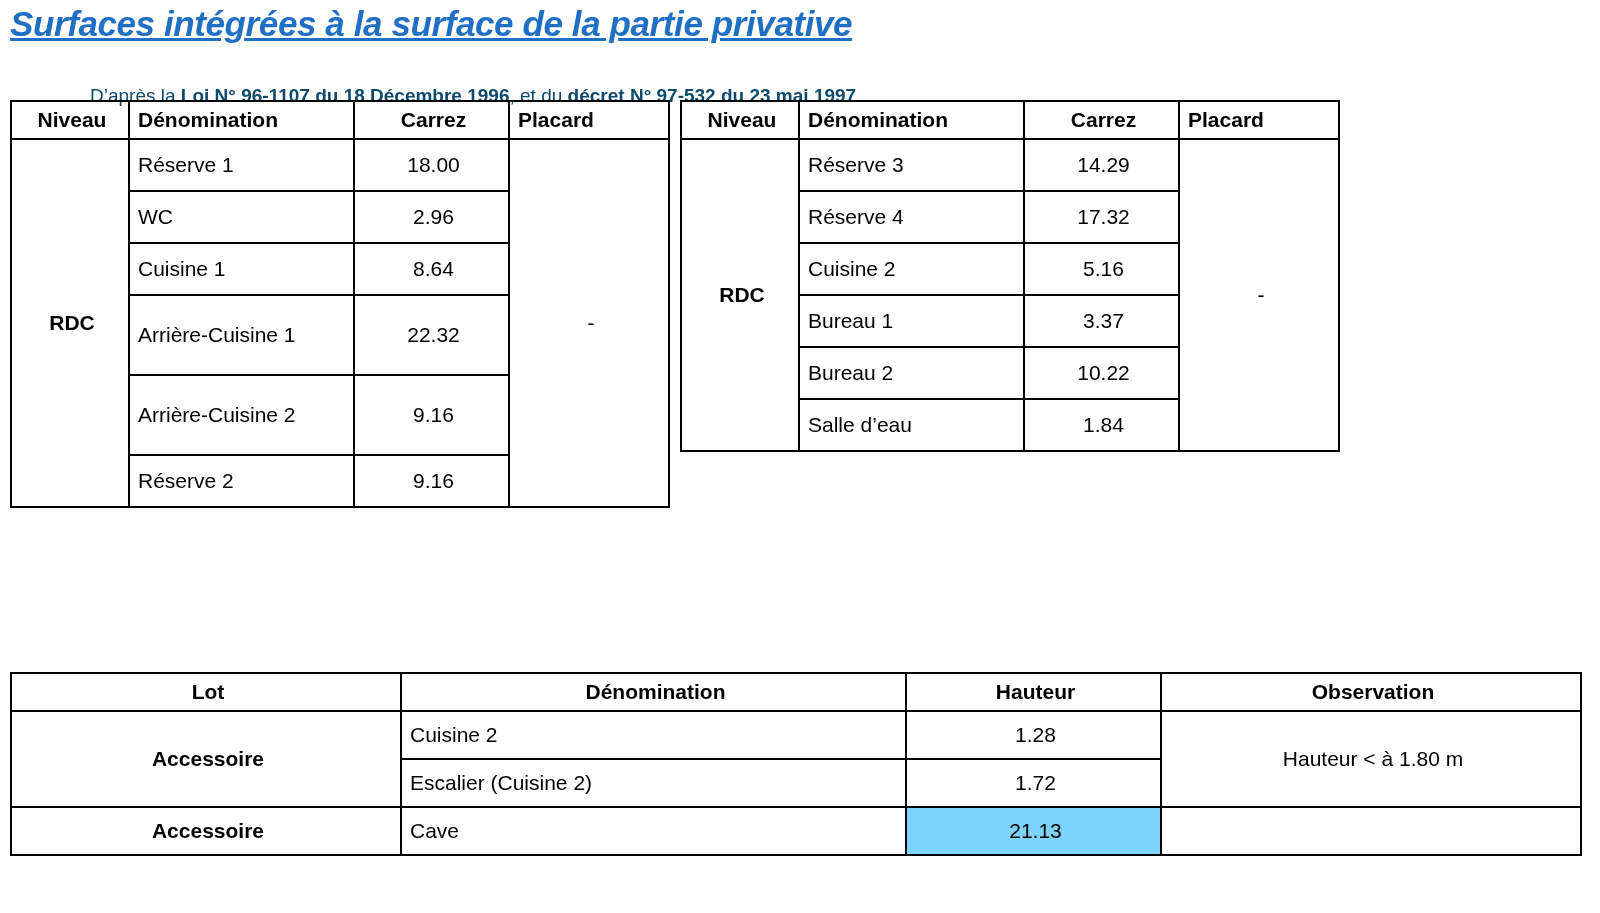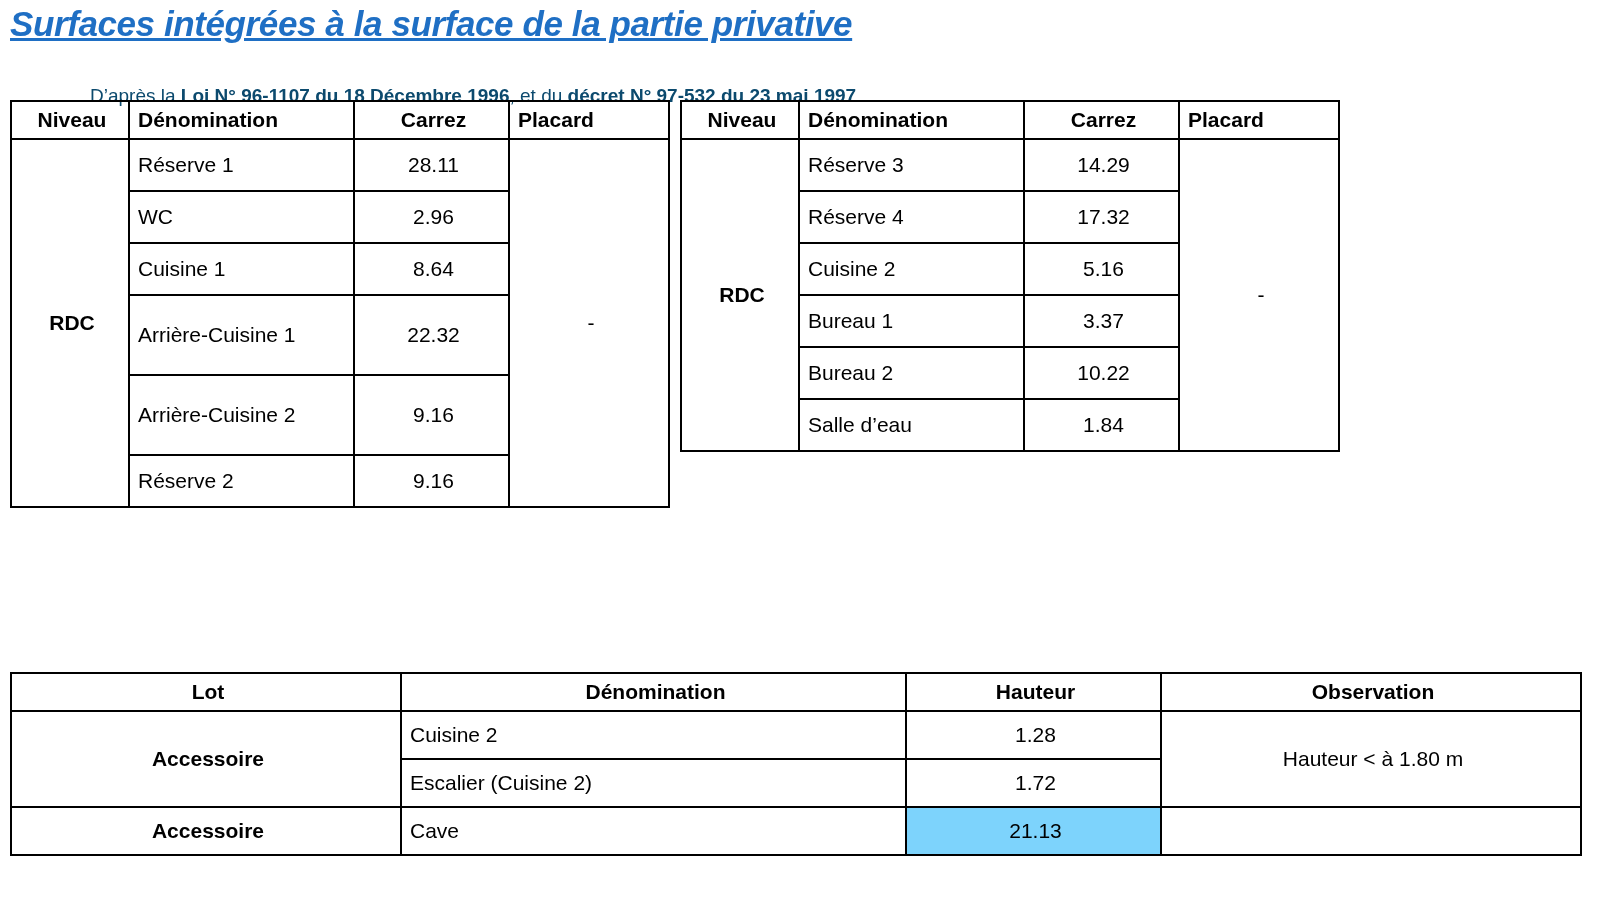--- a/index.html
+++ b/index.html
@@ -138,21 +138,21 @@
         <th class="c-center">Niveau</th>
         <th>Dénomination</th>
         <th class="c-center">Carrez</th>
         <th>Placard</th>
       </tr>
     </thead>
     <tbody>
       <tr class="carrez-row">
         <td class="c-center b" rowspan="6">RDC</td>
         <td class="denom-cell">Réserve 1</td>
-        <td class="c-center">28.11</td>
+        <td class="c-center">18.00</td>
         <td class="c-center" rowspan="6">-</td>
       </tr>
       <tr class="carrez-row">
         <td class="denom-cell">WC</td>
         <td class="c-center">2.96</td>
       </tr>
       <tr class="carrez-row">
         <td class="denom-cell">Cuisine 1</td>
         <td class="c-center">8.64</td>
       </tr>

